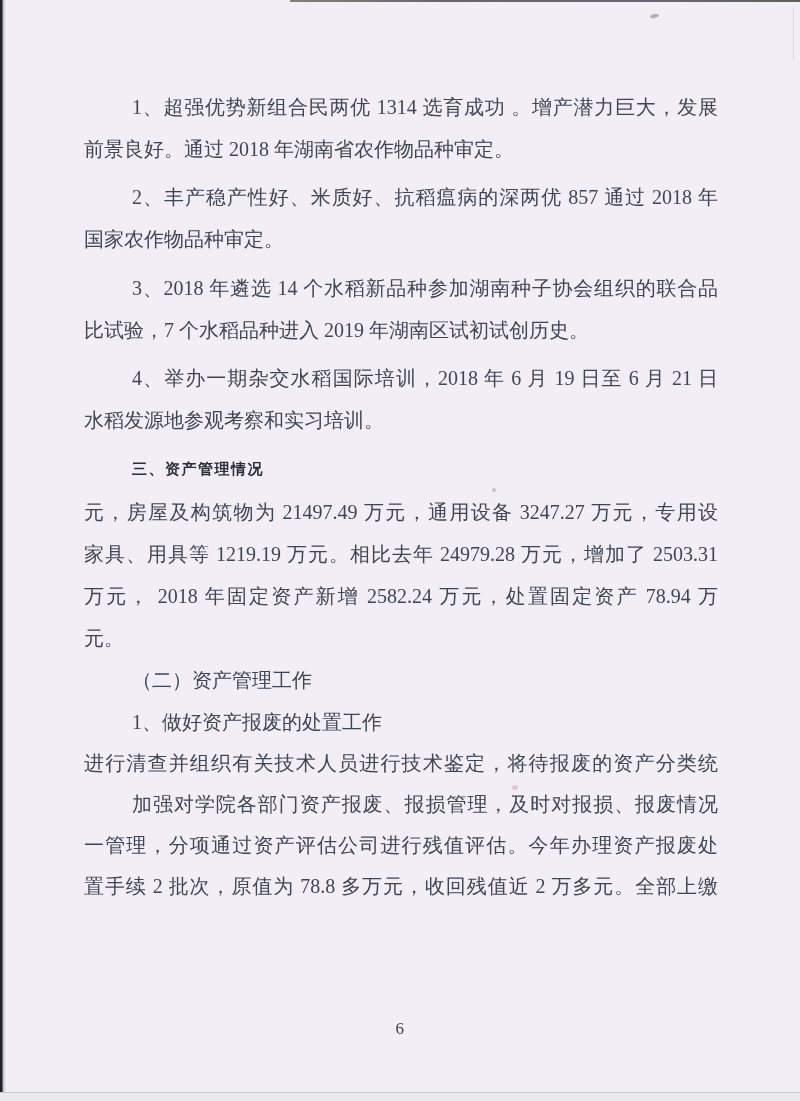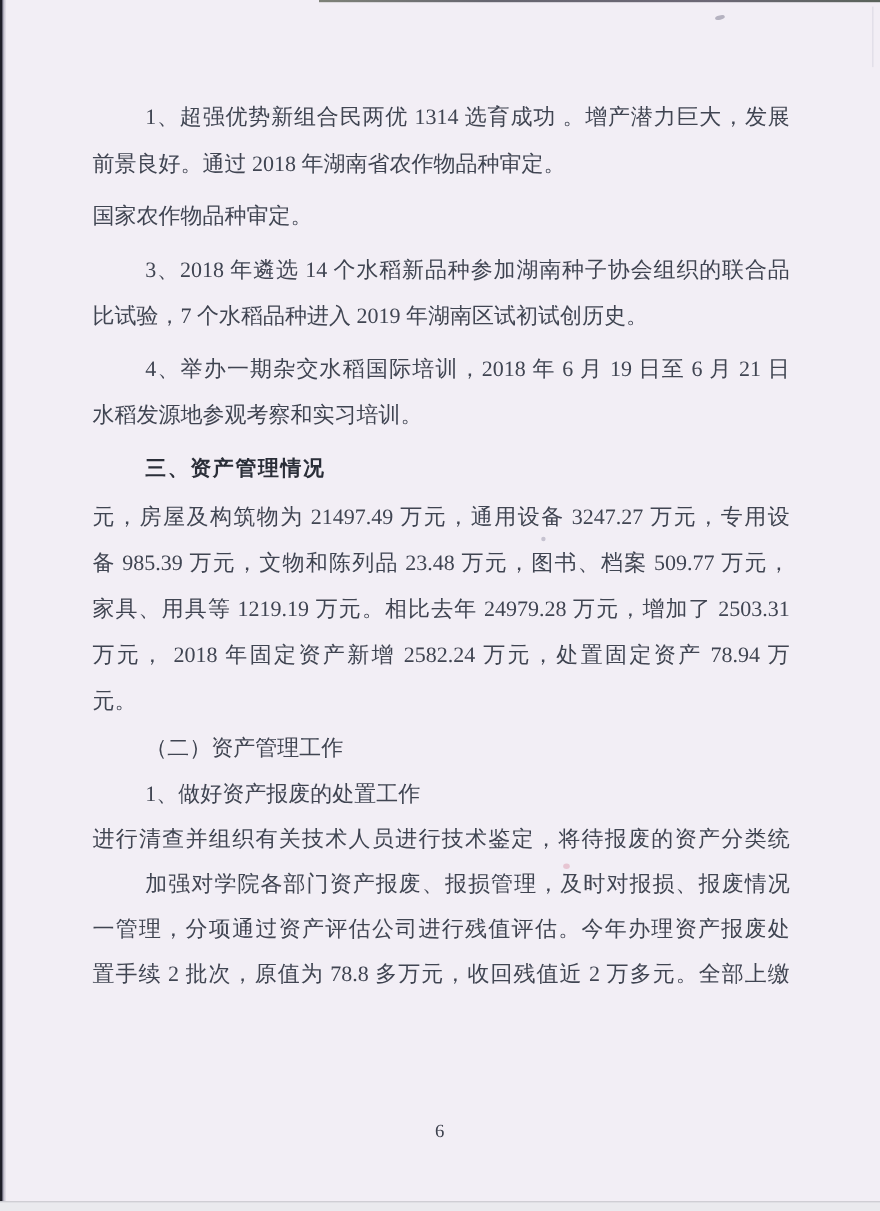--- a/index.html
+++ b/index.html
@@ -52,21 +52,21 @@
   .line {
     line-height: 42px;
     text-align: justify;
     text-align-last: left;
   }
   .line.full { text-align-last: justify; }
   .line.first { text-indent: 48px; }
   .heading .line {
     font-family: "Liberation Sans", "DejaVu Sans", sans-serif;
     font-weight: 700;
-    font-size: 19px;
+    font-size: 15px;
     color: #2a2e38;
     letter-spacing: 1.5px;
     text-align-last: left;
   }
   
   .para-2 { margin-top: 6px; }
   .para-3 { margin-top: 7px; }
   .para-4 { margin-top: 6px; }
   .heading-3 { margin-top: 7px; }
   .para-5 { margin-top: 1px; }
@@ -94,36 +94,36 @@
   <div class="speck-2"></div>
   <div class="speck-3"></div>
   <div class="crease-right"></div>
 
   <div class="textblock">
       <div class="para body para-1">
         <div class="line first full">1、超强优势新组合民两优 1314 选育成功 。增产潜力巨大，发展</div>
         <div class="line end">前景良好。通过 2018 年湖南省农作物品种审定。</div>
       </div>
       <div class="para body para-2">
+        <div class="line first full">2、丰产稳产性好、米质好、抗稻瘟病的深两优 857 通过 2018 年</div>
         <div class="line end">国家农作物品种审定。</div>
       </div>
       <div class="para body para-3">
         <div class="line first full">3、2018 年遴选 14 个水稻新品种参加湖南种子协会组织的联合品</div>
         <div class="line end">比试验，7 个水稻品种进入 2019 年湖南区试初试创历史。</div>
       </div>
       <div class="para body para-4">
         <div class="line first full">4、举办一期杂交水稻国际培训，2018 年 6 月 19 日至 6 月 21 日</div>
         <div class="line end">水稻发源地参观考察和实习培训。</div>
       </div>
       <div class="para heading heading-3">
         <div class="line first end">三、资产管理情况</div>
       </div>
       <div class="para body para-5">
         <div class="line full">元，房屋及构筑物为 21497.49 万元，通用设备 3247.27 万元，专用设</div>
-        <div class="line full">备 985.39 万元，文物和陈列品 23.48 万元，图书、档案 509.77 万元，</div>
         <div class="line full">家具、用具等 1219.19 万元。相比去年 24979.28 万元，增加了 2503.31</div>
         <div class="line full">万元， 2018 年固定资产新增 2582.24 万元，处置固定资产 78.94 万</div>
         <div class="line end">元。</div>
       </div>
       <div class="para body para-6">
         <div class="line first end">（二）资产管理工作</div>
       </div>
       <div class="para body para-7">
         <div class="line first end">1、做好资产报废的处置工作</div>
       </div>

